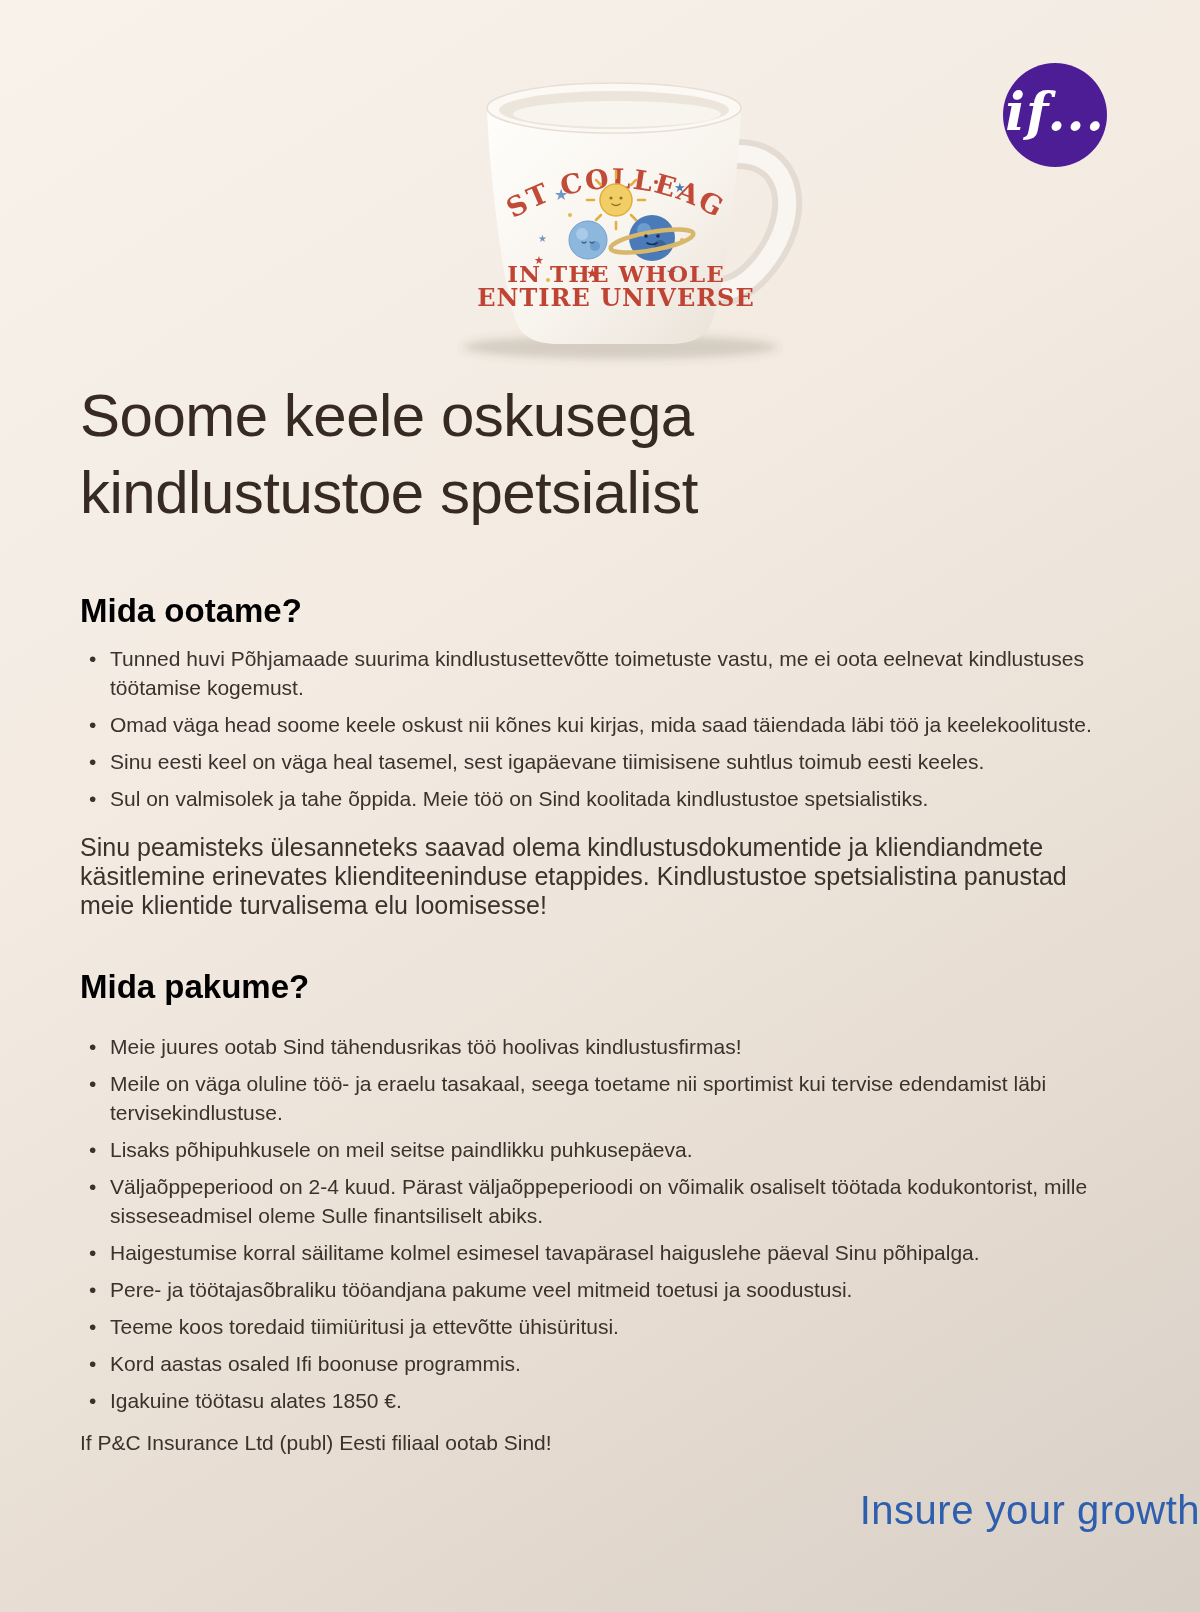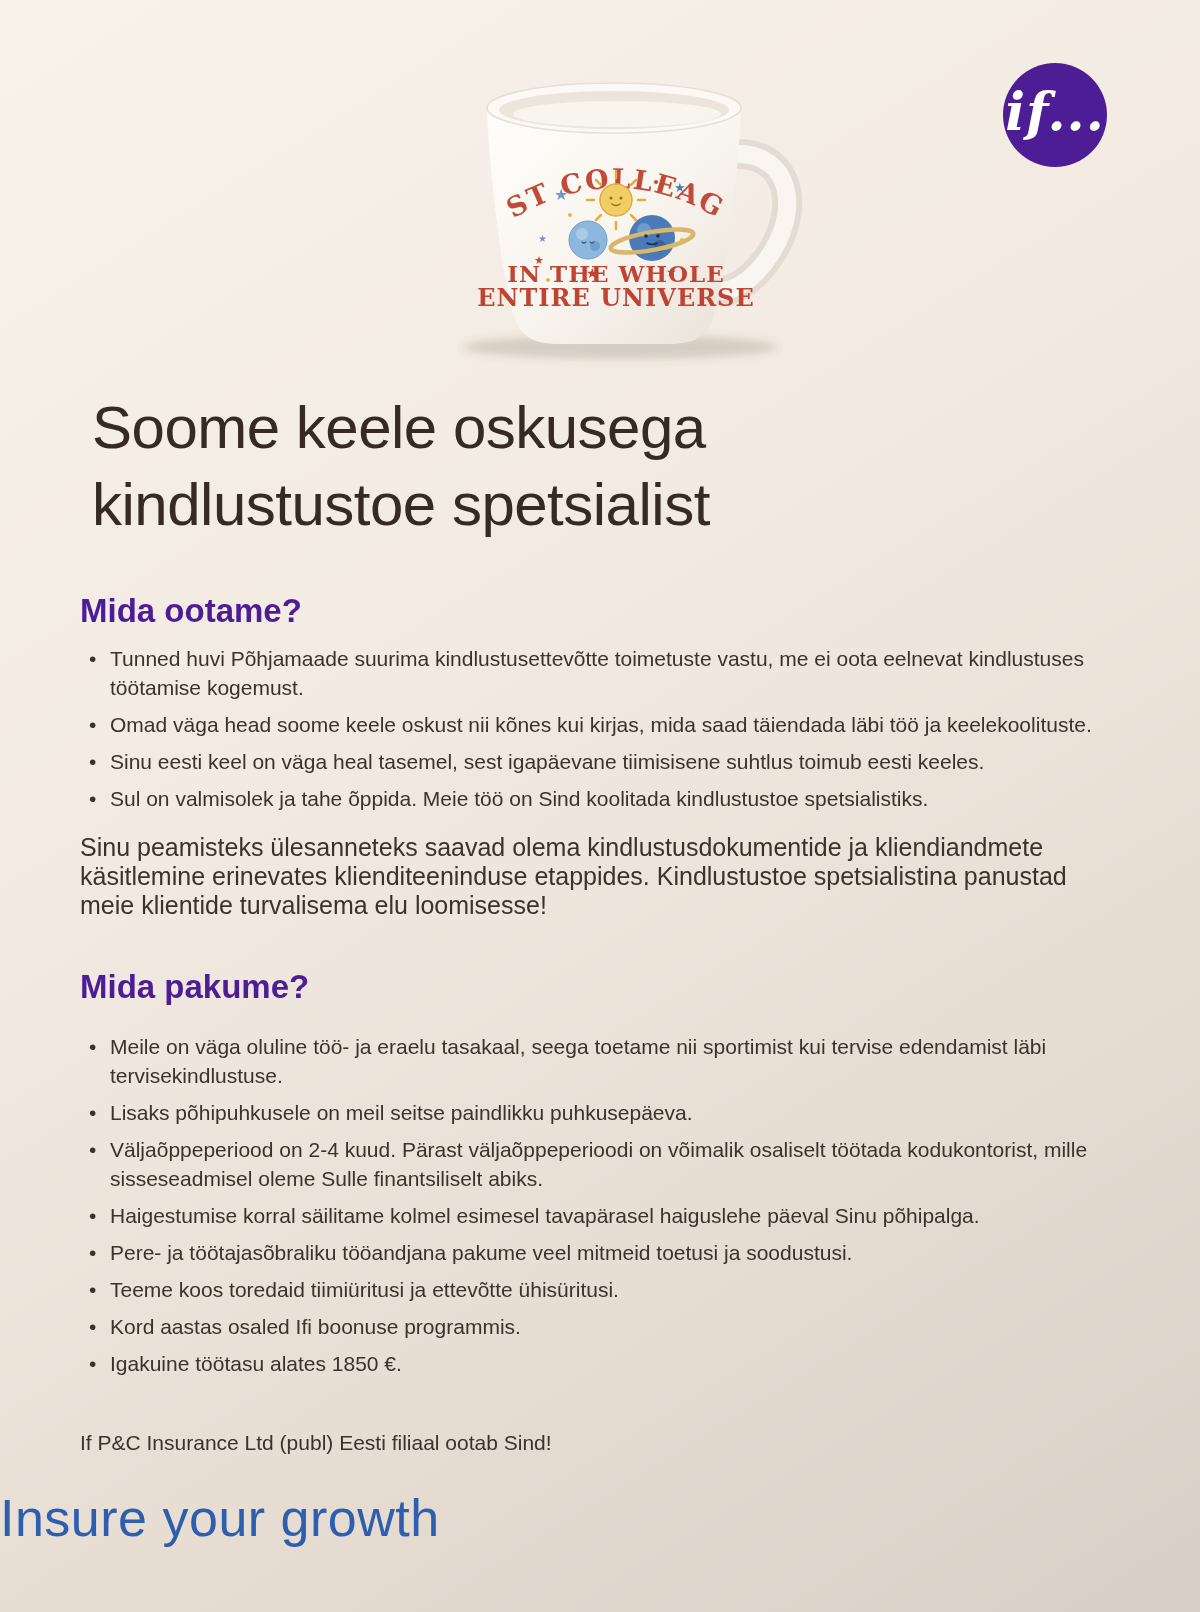--- a/index.html
+++ b/index.html
@@ -31,21 +31,21 @@
     left:80px;top:378px;width:1000px;
     font-size:60px;line-height:1.28;font-weight:300;
     color:#362a22;letter-spacing:-0.5px;
   }
 
   
   .section{left:80px;width:1046px;}
   .section-expect{top:592px;}
   .section-offer{top:968px;}
   .section h2{
-    margin:0;font-size:33px;font-weight:600;color:#4c1d95;letter-spacing:0;
+    margin:0;font-size:33px;font-weight:600;color:#000000;letter-spacing:0;
   }
   ul.bullets{
     margin:14px 0 0 0;padding:0;list-style:none;
   }
   ul.bullets li{
     position:relative;padding-left:30px;margin:0 0 8px 0;
     font-size:21px;line-height:29px;color:#3b322c;
   }
   ul.bullets li::before{
     content:"•";position:absolute;left:9px;top:0;
@@ -54,22 +54,22 @@
   .body-par{
     margin:20px 0 0 0;font-size:25px;line-height:29px;color:#3b322c;
   }
 
   .closing{
     left:80px;top:1428px;width:1000px;
     font-size:21px;line-height:29px;color:#3b322c;
   }
 
   .tagline{
-    left:0;top:1488px;width:1200px;text-align:left;
-    font-size:52px;font-weight:400;color:#2e5fae;letter-spacing:0.5px;
+    left:0;top:1488px;width:1200px;text-align:right;
+    font-size:40px;font-weight:400;color:#2e5fae;letter-spacing:0.5px;
   }
 </style>
 </head>
 <body>
 
 <div class="abs mug-wrap">
   <svg width="400" height="320" viewBox="0 0 400 320">
     <defs>
       <linearGradient id="mugBody" x1="0" y1="0" x2="1" y2="1">
         <stop offset="0" stop-color="#fffefb"></stop>
@@ -158,39 +158,40 @@
       <text x="196" y="232" text-anchor="middle" font-family="DejaVu Serif, serif" font-weight="bold" font-size="23" fill="#bf4434" letter-spacing="1">IN THE WHOLE</text>
       <text x="196" y="256" text-anchor="middle" font-family="DejaVu Serif, serif" font-weight="bold" font-size="24" fill="#bf4434" letter-spacing="1">ENTIRE UNIVERSE</text>
     </g>
   </svg>
 </div>
 
 <div class="abs logo-circle">
   <span class="logo-text">if...</span>
 </div>
 
-<h1 class="abs headline" style="margin:12px;">
+<h1 class="abs headline" style="margin:0;">
   <span>Soome keele oskusega</span><br>
   <span>kindlustustoe spetsialist</span>
 </h1>
 
 <div class="abs section section-expect">
   <h2>Mida ootame?</h2>
   <ul class="bullets">
     <li>Tunned huvi Põhjamaade suurima kindlustusettevõtte toimetuste vastu, me ei oota eelnevat kindlustuses töötamise kogemust.</li>
     <li>Omad väga head soome keele oskust nii kõnes kui kirjas, mida saad täiendada läbi töö ja keelekoolituste.</li>
     <li>Sinu eesti keel on väga heal tasemel, sest igapäevane tiimisisene suhtlus toimub eesti keeles.</li>
     <li>Sul on valmisolek ja tahe õppida. Meie töö on Sind koolitada kindlustustoe spetsialistiks.</li>
   </ul>
   <p class="body-par">Sinu peamisteks ülesanneteks saavad olema kindlustusdokumentide ja kliendiandmete käsitlemine erinevates klienditeeninduse etappides. Kindlustustoe spetsialistina panustad meie klientide turvalisema elu loomisesse!</p>
 </div>
 
 <div class="abs section section-offer">
   <h2>Mida pakume?</h2>
   <ul class="bullets" style="margin-top:26px;">
+    <li>Meie juures ootab Sind tähendusrikas töö hoolivas kindlustusfirmas!</li>
     <li>Meile on väga oluline töö- ja eraelu tasakaal, seega toetame nii sportimist kui tervise edendamist läbi tervisekindlustuse.</li>
     <li>Lisaks põhipuhkusele on meil seitse paindlikku puhkusepäeva.</li>
     <li>Väljaõppeperiood on 2-4 kuud. Pärast väljaõppeperioodi on võimalik osaliselt töötada kodukontorist, mille sisseseadmisel oleme Sulle finantsiliselt abiks.</li>
     <li>Haigestumise korral säilitame kolmel esimesel tavapärasel haiguslehe päeval Sinu põhipalga.</li>
     <li>Pere- ja töötajasõbraliku tööandjana pakume veel mitmeid toetusi ja soodustusi.</li>
     <li>Teeme koos toredaid tiimiüritusi ja ettevõtte ühisüritusi.</li>
     <li>Kord aastas osaled Ifi boonuse programmis.</li>
     <li>Igakuine töötasu alates 1850 €.</li>
   </ul>
 </div>

